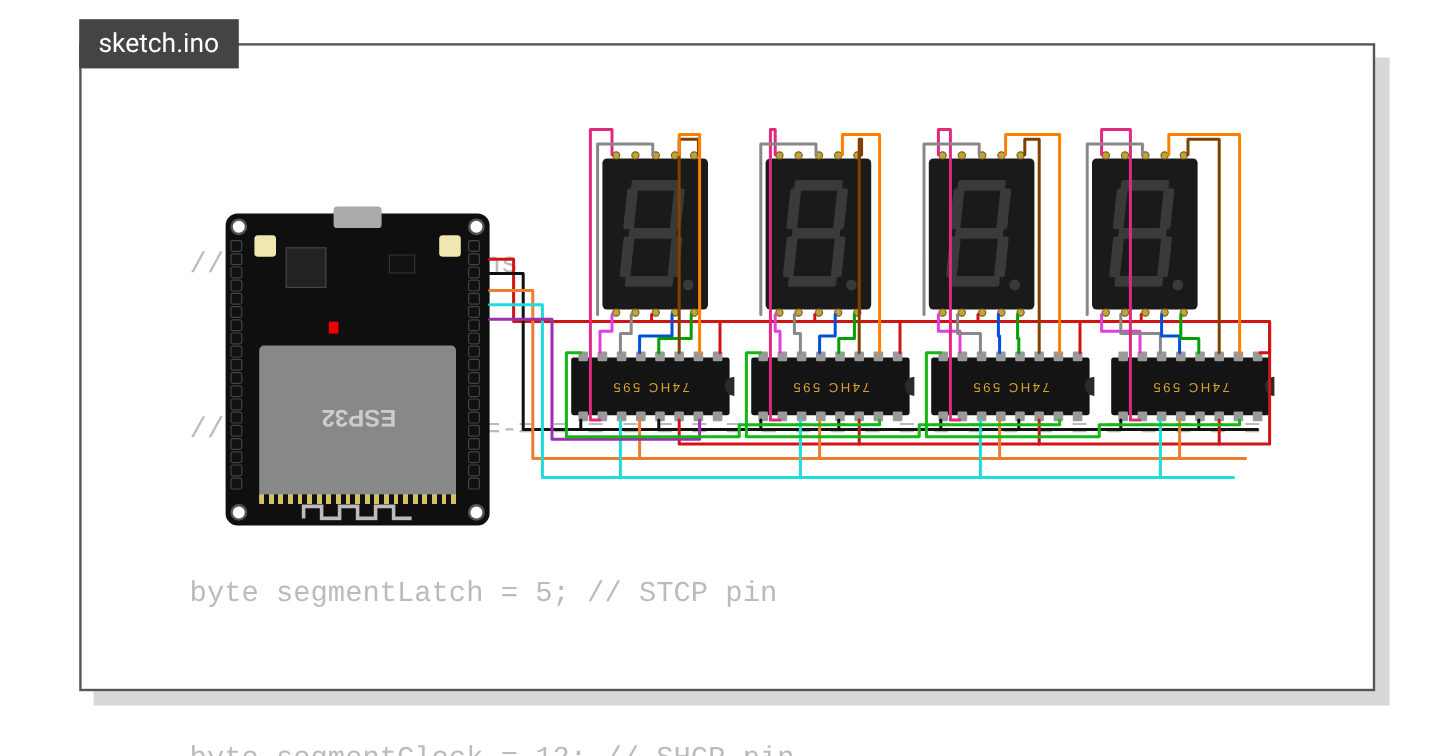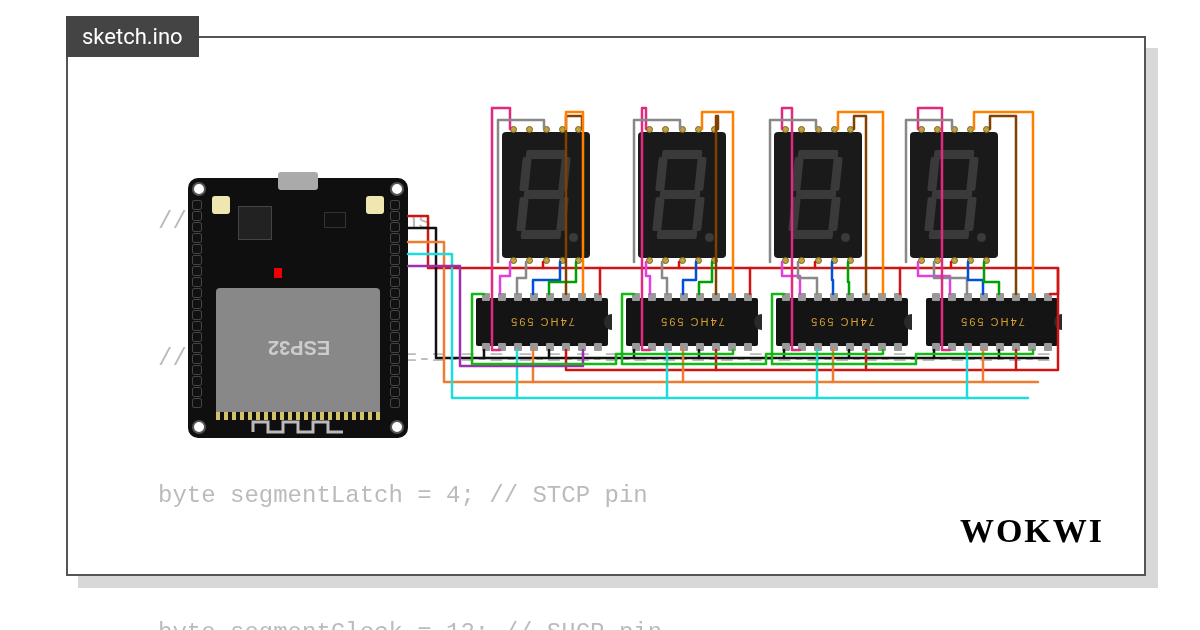--- a/index.html
+++ b/index.html
@@ -314,21 +314,21 @@
 </style>
 </head>
 <body>
 
 <div class="shadow-box"></div>
 <div class="main-box">
 
   <div class="code-area">
     <div>//GPIO declarations</div>
     <div>//-=-=-=-=-=-=-=-=-=-=-=-=-=-=-=-=-=-=-=-=-=-=-=-=-=-=-=-=-=-=</div>
-    <div>byte segmentLatch = 4; // STCP pin</div>
+    <div>byte segmentLatch = 5; // STCP pin</div>
     <div>byte segmentClock = 12; // SHCP pin</div>
     
     <div></div>
     
     
     
   </div>
 
   <div class="circuit">
 
@@ -672,18 +672,17 @@
         <path stroke="#00a000" d="M831 196 L831 184 L816 184 L816 164"></path>
         <path stroke="#804000" d="M848 196 L848 18 L822 18 L822 31"></path>
         <path stroke="#ff7f00" d="M865 196 L865 14 L806 14 L806 31"></path>
         <path stroke="#e02a7f" d="M782 252 L774 252 L774 10 L750 10 L750 31"></path>
         <path stroke="#888" d="M784 31 L784 22 L738 22 L738 164 "></path>
       </g>
     </svg>
 
   </div>
 
-  <div class="logo">WOKWI</div>
 </div>
 
 <div class="tab">
   <span>sketch.ino</span>
 </div>
 
 </body></html>

